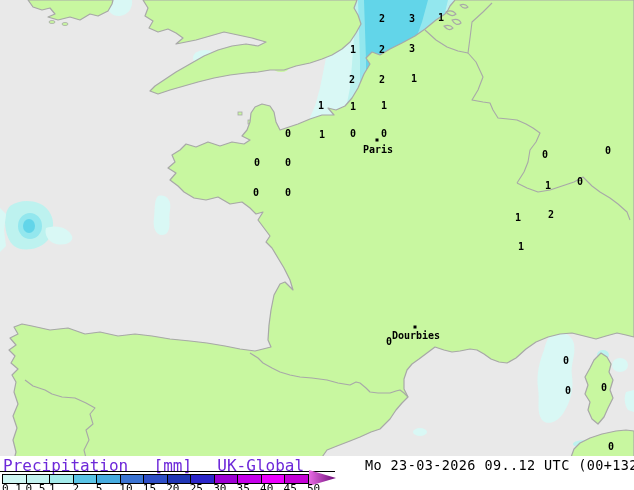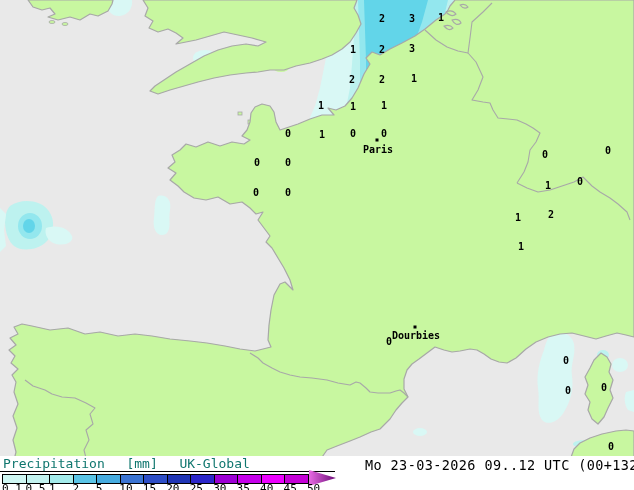--- a/index.html
+++ b/index.html
@@ -14,21 +14,21 @@
   .land{fill:var(--land);}
   .coast{fill:none;stroke:var(--coast);stroke-width:1.2;stroke-linejoin:round;}
   .border{fill:none;stroke:var(--coast);stroke-width:1.1;stroke-linejoin:round;}
   .p01{fill:var(--p01);} .p05{fill:var(--p05);} .p1{fill:var(--p1);}
   .p2{fill:var(--p2);}
   .num{font:bold 10px "DejaVu Sans Mono",monospace;fill:#000;text-anchor:middle;}
   .city-label{font:bold 10px "DejaVu Sans Mono",monospace;fill:#000;text-anchor:middle;}
   .city-dot{fill:#000;}
   
   #legend{position:absolute;left:0;top:456px;width:634px;height:34px;background:#fff;}
-  #legend-title{position:absolute;left:3px;top:0px;font-size:13px;color:#0f766e;white-space:nowrap;}
+  #legend-title{position:absolute;left:3px;top:0px;font-size:16px;color:#6d28d9;white-space:nowrap;}
   #legend-title .gap{display:inline-block;width:6px;}
   #title-underline{position:absolute;left:0;top:15px;width:335px;height:1px;background:#000;}
   #colorbar{position:absolute;left:2px;top:18px;width:305px;height:8px;display:flex;
             border:1px solid #000;}
   #colorbar .seg{flex:1 1 0;border-right:1px solid #000;}
   #colorbar .seg:last-child{border-right:none;}
   #colorbar-arrow{position:absolute;left:309px;top:12px;}
   #colorbar-ticks{position:absolute;left:0;top:26px;width:340px;height:12px;}
   #colorbar-ticks span{position:absolute;top:0;font-size:11px;color:#000;}
   #legend-datetime{position:absolute;left:365px;top:1px;font-size:13.5px;color:#000;

